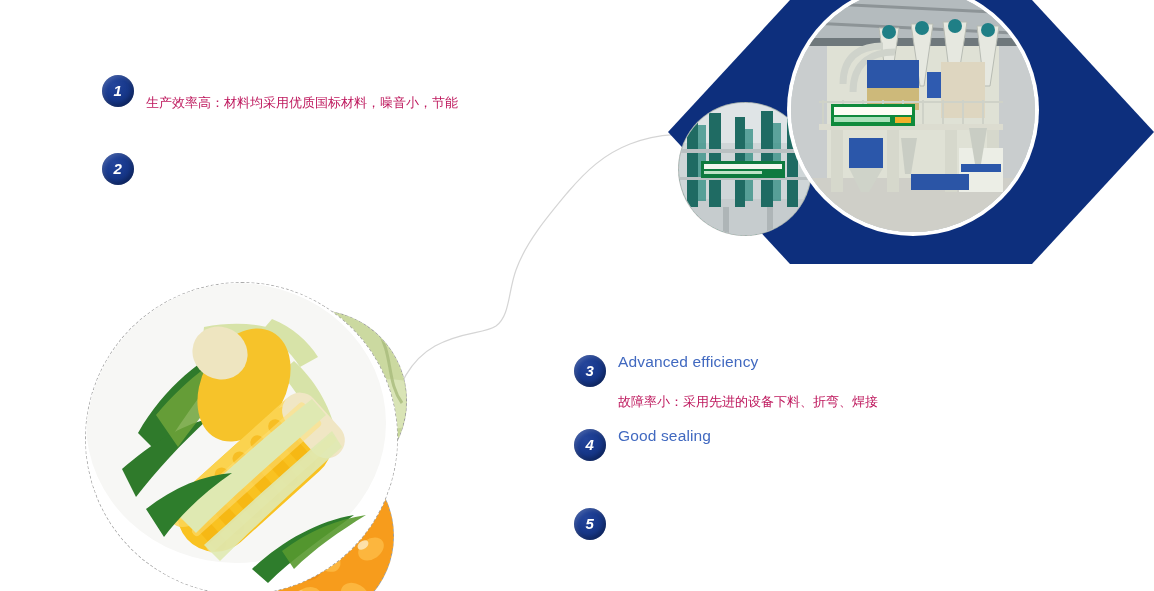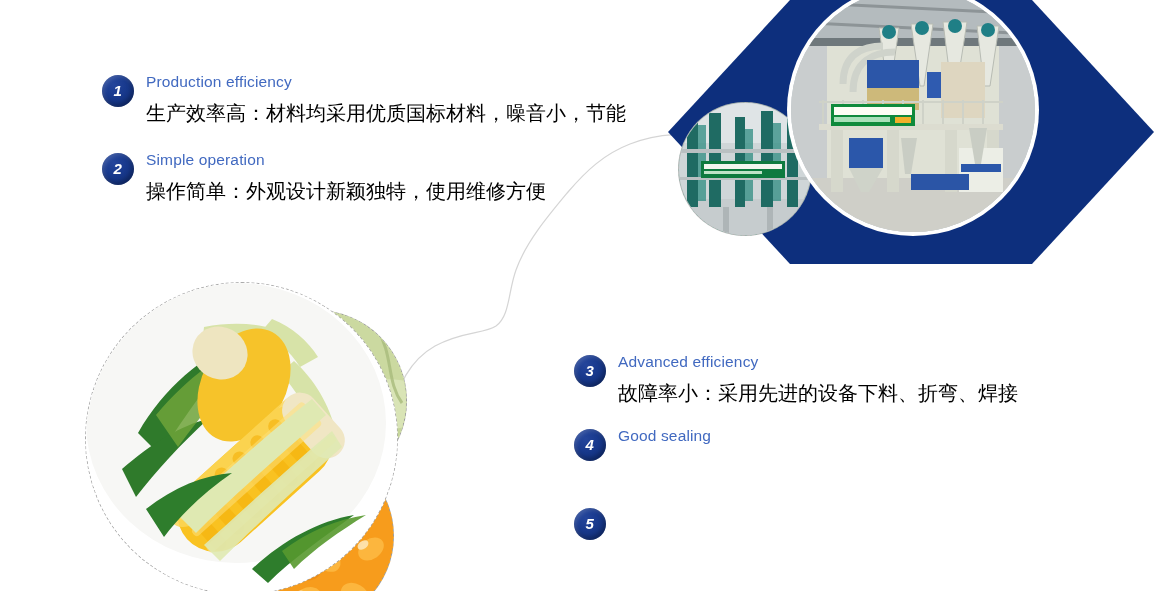--- a/index.html
+++ b/index.html
@@ -39,24 +39,24 @@
   }
   .ftext{display:block;}
   .fen{
     color:#4169c0;
     font-size:15.5px;
     line-height:19px;
     letter-spacing:.15px;
     white-space:nowrap;
   }
   .fcn{
-    color:#000000;
-    font-size:20px;
+    color:#be185d;
+    font-size:13px;
     line-height:21px;
-    margin-top:12px;
+    margin-top:20px;
     white-space:nowrap;
     font-family:"DejaVu Sans","Liberation Sans",sans-serif;
   }
 
   
   .connector{
     position:absolute;
     left:380px;top:120px;
     width:340px;height:310px;
     pointer-events:none;
@@ -379,31 +379,26 @@
         <g fill="#58992f">
           <path d="M196 268 C222 248, 252 236, 280 232 C254 248, 228 266, 208 286 Z" opacity=".9"></path>
         </g>
       </svg>
     </div>
   </div>
 
   <div class="feature" style="left:102px;top:72px;">
     <div class="badge">1</div>
     <div class="ftext">
-      <div class="fen">Production efficiency</div>
       <div class="fcn">生产效率高：材料均采用优质国标材料，噪音小，节能</div>
     </div>
   </div>
 
   <div class="feature" style="left:102px;top:150px;">
     <div class="badge">2</div>
-    <div class="ftext">
-      <div class="fen">Simple operation</div>
-      <div class="fcn">操作简单：外观设计新颖独特，使用维修方便</div>
-    </div>
   </div>
 
   <div class="feature" style="left:574px;top:352px;">
     <div class="badge">3</div>
     <div class="ftext">
       <div class="fen">Advanced efficiency</div>
       <div class="fcn">故障率小：采用先进的设备下料、折弯、焊接</div>
     </div>
   </div>
 

